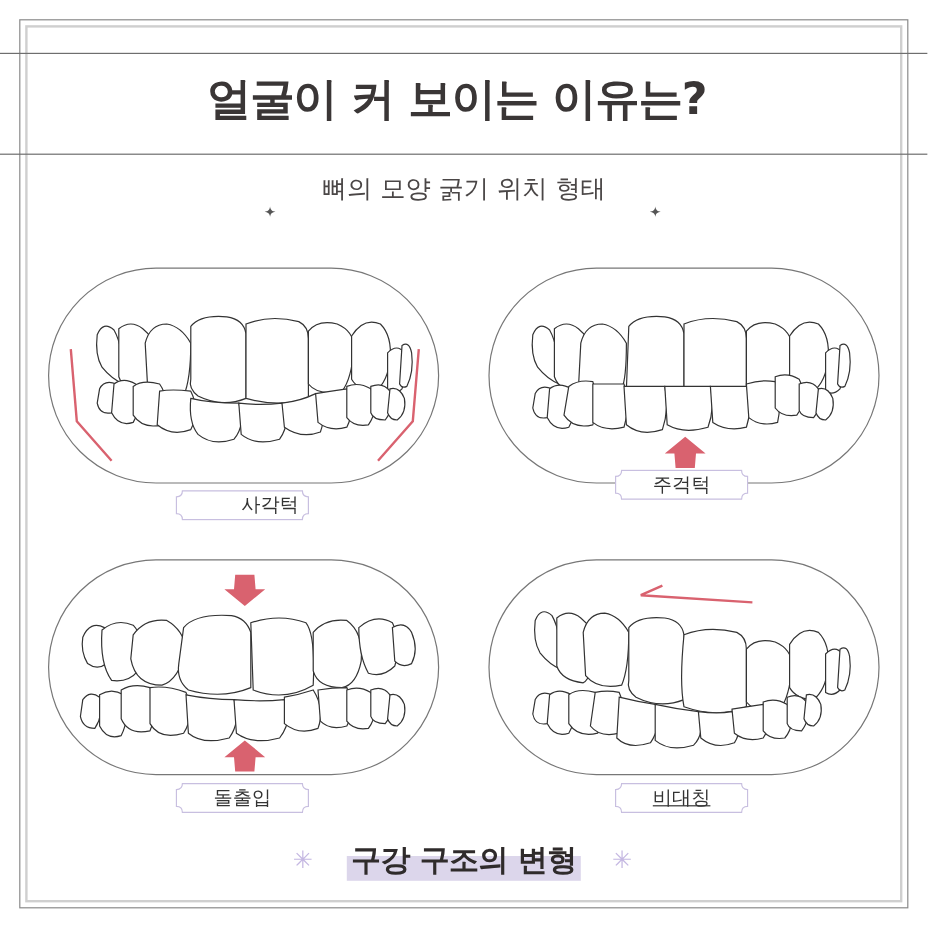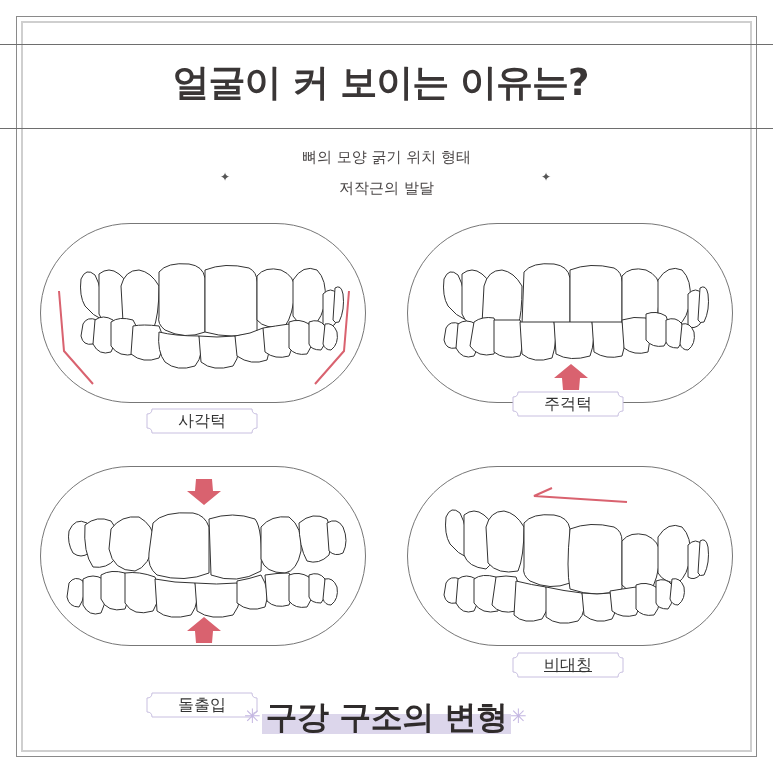--- a/index.html
+++ b/index.html
@@ -1,44 +1,43 @@
 <!DOCTYPE html>
 <html><head>
 <meta charset="utf-8">
 <style>
   html, body { margin: 0; padding: 0; background: #ffffff; }
   body { width: 773px; height: 773px; position: relative; overflow: hidden; font-family: "DejaVu Sans", sans-serif; }
   .frame-outer { position: absolute; left: 16px; top: 16px; width: 741px; height: 741px; border: 1px solid #8a8a8a; box-sizing: border-box; }
   .frame-inner { position: absolute; left: 21px; top: 21px; width: 731px; height: 731px; border: 2px solid #cfcfcf; box-sizing: border-box; }
   .hline { position: absolute; left: 0; width: 773px; height: 1px; background: #6e6e6e; }
   .title { position: absolute; left: 0; top: 58px; width: 761px; text-align: center; font-size: 37px; font-weight: bold; color: #3a3636; letter-spacing: -1px; line-height: 50px; }
-  .subtitle { position: absolute; left: 0; top: 142px; width: 773px; text-align: center; font-size: 15px; color: #4a4646; line-height: 31px; }
+  .subtitle { position: absolute; left: 0; top: 142px; width: 773px; text-align: center; font-size: 21px; color: #4a4646; line-height: 31px; }
   .sparkle { position: absolute; font-size: 12px; color: #555; line-height: 12px; }
   .card { position: absolute; width: 326px; height: 180px; border: 1px solid #777; border-radius: 90px; box-sizing: border-box; background: #fff; }
   .card svg { position: absolute; left: 0; top: 0; }
   .label { position: absolute; width: 112px; height: 26px; text-align: center; font-size: 16px; color: #333; line-height: 26px; }
   .label svg { position: absolute; left: 0; top: 0; }
   .label span { position: relative; }
   .footer { position: absolute; left: 0; top: 700px; width: 773px; text-align: center; }
-  .footer-text { display: inline-block; position: relative; font-size: 32px; font-weight: bold; color: #2f2b2b; letter-spacing: -0.5px; line-height: 34px; padding: 0 4px; background: linear-gradient(to bottom, transparent 0%, transparent 40%, #dcd6eb 40%, #dcd6eb 100%); }
+  .footer-text { display: inline-block; position: relative; font-size: 25px; font-weight: bold; color: #2f2b2b; letter-spacing: -0.5px; line-height: 34px; padding: 0 4px; background: linear-gradient(to bottom, transparent 0%, transparent 40%, #dcd6eb 40%, #dcd6eb 100%); }
   .footer-star { position: absolute; top: 706px; font-size: 20px; color: #c5b8e2; line-height: 20px; }
 </style>
 </head>
 <body>
 
 <div class="frame-outer"></div>
 <div class="frame-inner"></div>
 <div class="hline" style="top:44px;"></div>
 <div class="hline" style="top:128px;"></div>
 
 <div class="title">얼굴이 커 보이는 이유는?</div>
 
 <div class="subtitle">
   <div>뼈의 모양 굵기 위치 형태</div>
-  <div>저작근의 발달</div>
 </div>
 <span class="sparkle" style="left:220px; top:171px;">✦</span>
 <span class="sparkle" style="left:541px; top:171px;">✦</span>
 
 <div class="card" style="left:40px; top:223px;">
   <svg width="326" height="180" viewBox="0 0 326 180">
     <g fill="#fff" stroke="#333" stroke-width="1">
       <path d="M40,55 q5,-12 14,-4 q8,14 8,45 q-10,-4 -18,-14 q-6,-10 -4,-27z"></path>
       <path d="M58,50 q10,-8 20,0 q10,8 12,20 q-2,30 -10,34 q-18,-2 -22,-14z"></path>
       <path d="M80,62 q4,-16 18,-16 q12,2 20,16 q0,30 -6,44 q-20,4 -30,-8z"></path>
@@ -57,21 +56,21 @@
       <path d="M194,112 q16,-2 28,-8 q10,16 4,32 q-16,6 -30,-4z"></path>
       <path d="M222,104 q12,-2 26,-4 q8,16 0,32 q-14,4 -24,-4z"></path>
       <path d="M248,98 q10,-4 20,2 q8,16 -2,30 q-12,2 -18,-6z"></path>
       <path d="M268,98 q10,-4 16,4 q4,14 -4,24 q-10,0 -12,-6z"></path>
       <path d="M284,100 q8,-2 12,8 q2,12 -6,18 q-6,0 -8,-6z"></path>
     </g>
     <polyline points="18,67 23,127 52,160" fill="none" stroke="#d9626f" stroke-width="2"></polyline>
     <polyline points="308,67 303,127 274,160" fill="none" stroke="#d9626f" stroke-width="2"></polyline>
   </svg>
 </div>
-<div class="label" style="left:146px; top:408px;">
+<div class="label" style="left:146px; top:408px;padding-left:23px;">
   <svg width="112" height="26" viewBox="0 0 112 26">
       <path d="M6,1 H106 Q106,6 111,6 V20 Q106,20 106,25 H6 Q6,20 1,20 V6 Q6,6 6,1z" fill="#fff" stroke="#c8bfe0" stroke-width="1"></path>
     </svg>
   <span>사각턱</span>
 </div>
 
 <div class="card" style="left:407px; top:223px;">
   <svg width="326" height="180" viewBox="0 0 326 180">
     <g fill="#fff" stroke="#333" stroke-width="1">
       <path d="M36,55 q5,-12 14,-4 q8,14 8,45 q-10,-4 -18,-14 q-6,-10 -4,-27z"></path>
@@ -125,21 +124,21 @@
       <path d="M196,114 q12,-2 24,-6 q10,16 4,32 q-16,6 -28,-4z"></path>
       <path d="M224,108 q12,-2 24,-2 q8,18 0,32 q-14,4 -22,-4z"></path>
       <path d="M248,108 q10,-4 20,2 q8,16 -2,30 q-12,2 -18,-6z"></path>
       <path d="M268,108 q10,-4 16,4 q4,14 -4,24 q-10,0 -12,-6z"></path>
       <path d="M284,112 q8,-2 12,8 q2,12 -6,18 q-6,0 -8,-6z"></path>
     </g>
     <polygon points="163,38 180,24 172,24 171,12 155,12 154,24 146,24" fill="#d9626f"></polygon>
     <polygon points="163,150 180,164 172,164 171,176 155,176 154,164 146,164" fill="#d9626f"></polygon>
   </svg>
 </div>
-<div class="label" style="left:146px; top:652px;margin-top:40px;">
+<div class="label" style="left:146px; top:652px;">
   <svg width="112" height="26" viewBox="0 0 112 26">
       <path d="M6,1 H106 Q106,6 111,6 V20 Q106,20 106,25 H6 Q6,20 1,20 V6 Q6,6 6,1z" fill="#fff" stroke="#c8bfe0" stroke-width="1"></path>
     </svg>
   <span>돌출입</span>
 </div>
 
 <div class="card" style="left:407px; top:466px;">
   <svg width="326" height="180" viewBox="0 0 326 180">
     <g fill="#fff" stroke="#333" stroke-width="1">
       <path d="M38,50 q5,-12 14,-4 q8,14 8,45 q-10,-4 -18,-14 q-6,-10 -4,-27z"></path>

